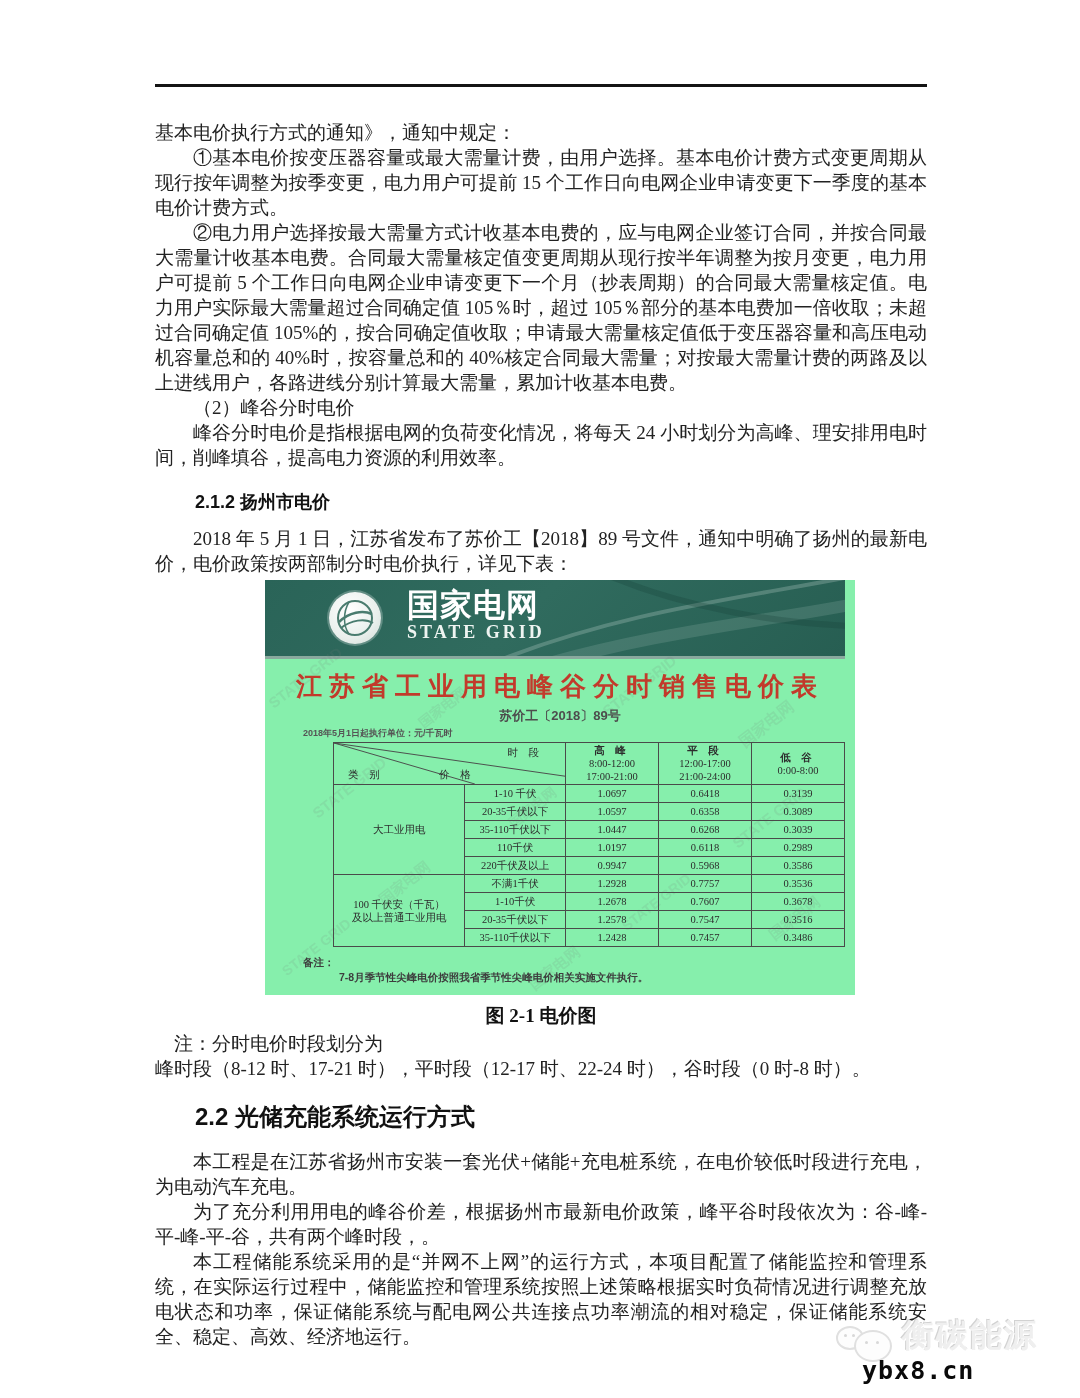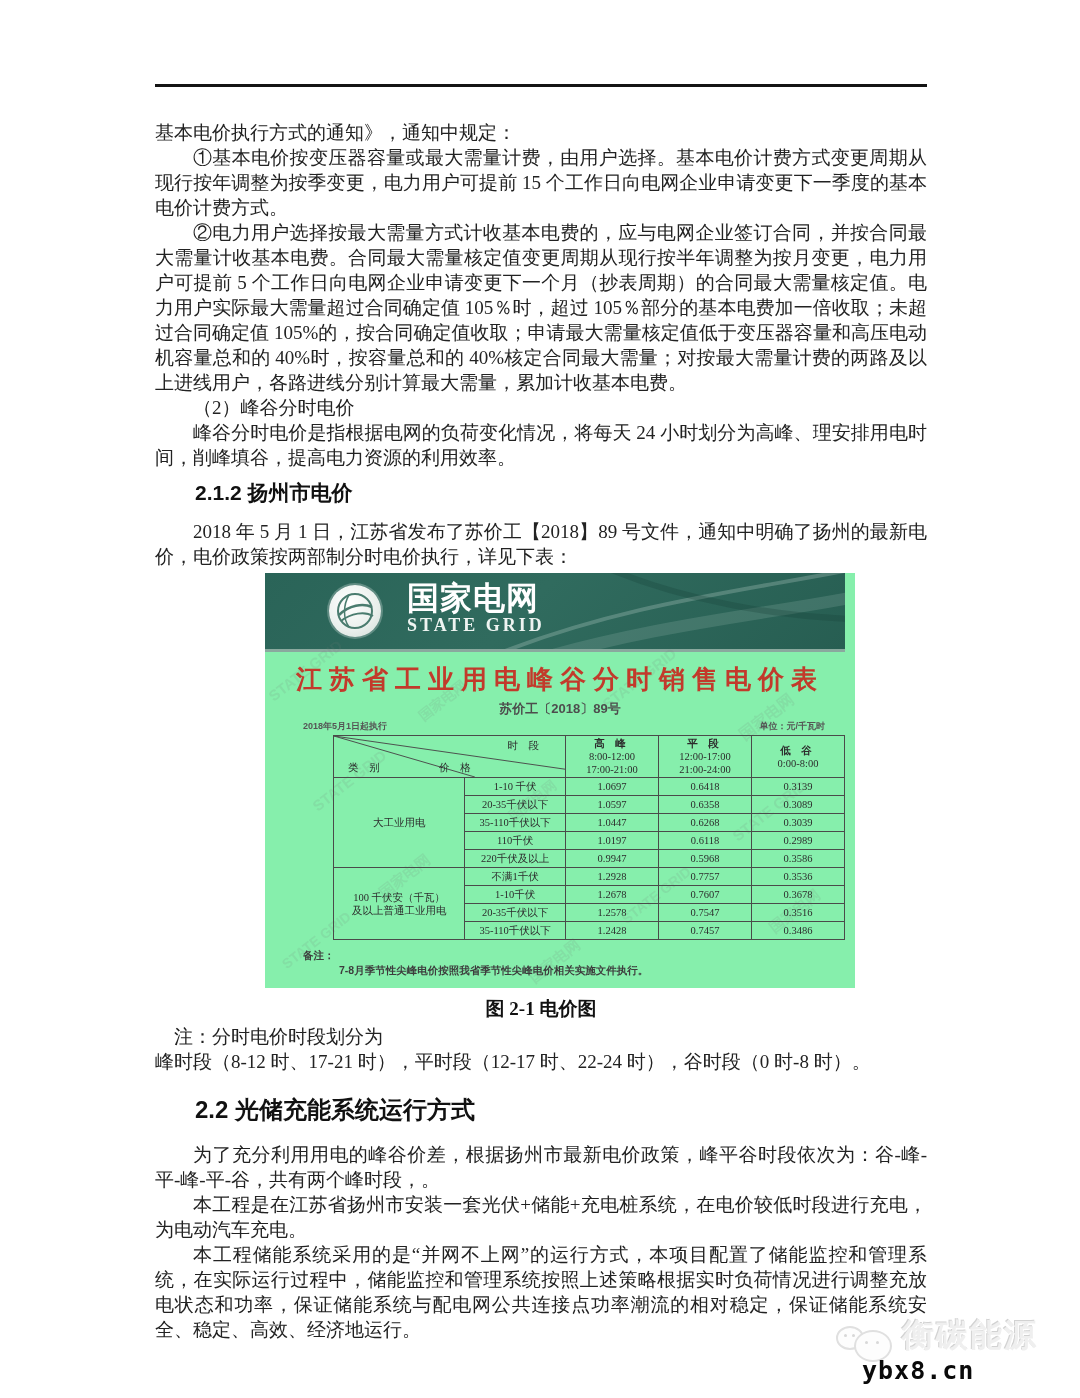--- a/index.html
+++ b/index.html
@@ -2,21 +2,21 @@
 <html><head>
 <meta charset="utf-8">
 <style>
   html,body{margin:0;padding:0;background:#ffffff;}
   #page{position:relative;width:1080px;height:1398px;background:#ffffff;overflow:hidden;
         font-family:"Liberation Serif","DejaVu Serif",serif;color:#1e1e1e;}
   .toprule{position:absolute;left:155px;top:84px;width:772px;height:3px;background:#141414;}
   #content{position:absolute;left:155px;top:120px;width:772px;}
   p.body{margin:0;font-size:19px;line-height:25px;text-align:justify;color:#222;}
   p.indent{text-indent:2em;}
-  h2.sec{margin:9px 0 12px 40px;font-size:21px;font-weight:bold;color:#111;
+  h2.sec{margin:20px 0 12px 40px;font-size:18px;font-weight:bold;color:#111;
          font-family:"Liberation Sans","DejaVu Sans",sans-serif;}
   h2.sec22{margin:20px 0 16px 40px;font-size:24px;}
 
   
   #figure{position:relative;width:590px;margin:4px 0 0 110px;background:#86efac;}
   #banner{position:relative;width:580px;height:76px;background:linear-gradient(135deg,#2a6458 0%,#306b5e 45%,#275e52 100%);
           border-bottom:3px solid #8aa99e;overflow:hidden;}
   #banner svg.swoosh{position:absolute;left:0;top:0;}
   .logo{position:absolute;left:64px;top:12px;width:52px;height:52px;border-radius:50%;
         background:radial-gradient(circle at 40% 35%,#ffffff 0%,#e9efec 60%,#cfdcd6 100%);
@@ -27,21 +27,21 @@
              font-size:32px;line-height:34px;letter-spacing:1px;}
   .banner-en{font-family:"Liberation Serif",serif;font-weight:bold;font-size:18px;
              letter-spacing:3px;color:#eef4f1;line-height:20px;}
   #figbody{position:relative;padding:6px 10px 10px 10px;min-height:250px;}
   .wm{position:absolute;color:rgba(110,125,118,.14);font-weight:bold;white-space:nowrap;
       font-family:"Liberation Sans",sans-serif;pointer-events:none;}
   .figtitle{position:relative;text-align:center;color:#c23a2b;font-weight:bold;font-size:26px;
             letter-spacing:7px;margin-top:4px;font-family:"Liberation Serif",serif;}
   .figdocno{position:relative;text-align:center;color:#4d4d4d;font-weight:bold;font-size:13px;margin-top:3px;
             font-family:"Liberation Sans",sans-serif;}
-  .figmeta{position:relative;display:flex;justify-content:space-between;align-items:flex-end;
+  .figmeta{position:relative;display:flex;justify-content:flex-start;align-items:flex-end;
            font-size:9px;color:#555;font-weight:bold;margin:2px 20px 2px 28px;
            font-family:"Liberation Sans",sans-serif;}
   table.price{position:relative;border-collapse:collapse;margin-left:58px;width:512px;
               font-size:10.5px;color:#2c2c2c;background:transparent;}
   table.price th,table.price td{border:1px solid #4a4a4a;text-align:center;padding:1px 2px;line-height:13px;}
   table.price td{height:15px;margin-top:13px;}
   th.corner{position:relative;width:146px;padding:0;}
   .corner-lbl{position:absolute;font-weight:normal;font-size:10.5px;letter-spacing:4px;}
   th.colhead{font-weight:normal;width:88px;}
   .colname{font-weight:bold;letter-spacing:4px;}
@@ -218,22 +218,22 @@
           <div class="r2">7-8月季节性尖峰电价按照我省季节性尖峰电价相关实施文件执行。</div>
         </div>
       </div>
     </div>
 
     <div class="caption">图 2-1 电价图</div>
     <p class="note" style="text-indent:1em;">注：分时电价时段划分为</p>
     <p class="note">峰时段（8-12 时、17-21 时），平时段（12-17 时、22-24 时），谷时段（0 时-8 时）。</p>
 
     <h2 class="sec sec22">2.2 光储充能系统运行方式</h2>
+    <p class="body indent">本工程是在江苏省扬州市安装一套光伏+储能+充电桩系统，在电价较低时段进行充电，为电动汽车充电。</p>
     <p class="body indent">为了充分利用用电的峰谷价差，根据扬州市最新电价政策，峰平谷时段依次为：谷-峰-平-峰-平-谷，共有两个峰时段，。</p>
-    <p class="body indent">本工程是在江苏省扬州市安装一套光伏+储能+充电桩系统，在电价较低时段进行充电，为电动汽车充电。</p>
     <p class="body indent">本工程储能系统采用的是“并网不上网”的运行方式，本项目配置了储能监控和管理系统，在实际运行过程中，储能监控和管理系统按照上述策略根据实时负荷情况进行调整充放电状态和功率，保证储能系统与配电网公共连接点功率潮流的相对稳定，保证储能系统安全、稳定、高效、经济地运行。</p>
   </div>
 
   <div id="sitemark">
     <div class="mascots">
       <div class="face small">
         <span class="eye" style="left:6px;top:6px;"></span>
           <span class="eye" style="left:14px;top:6px;"></span>
       </div>
       <div class="face big">

